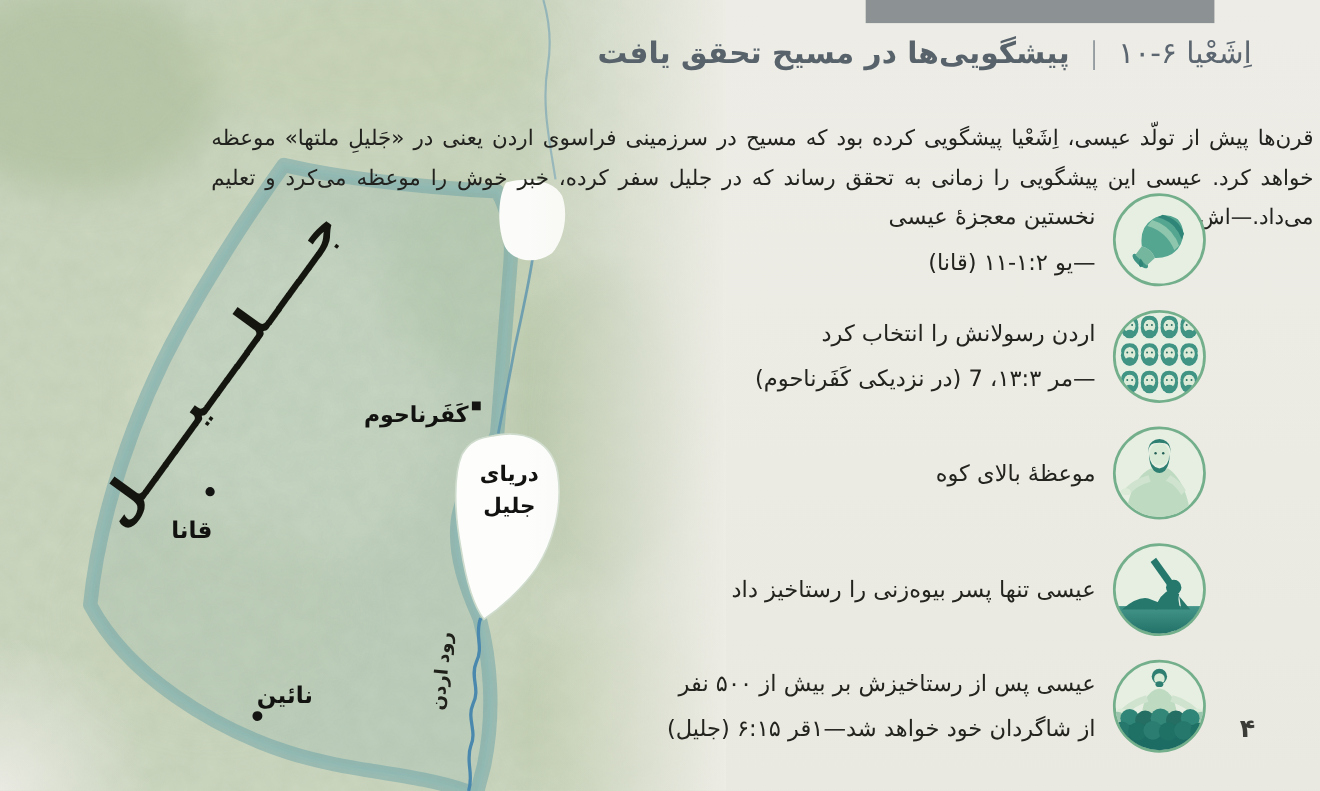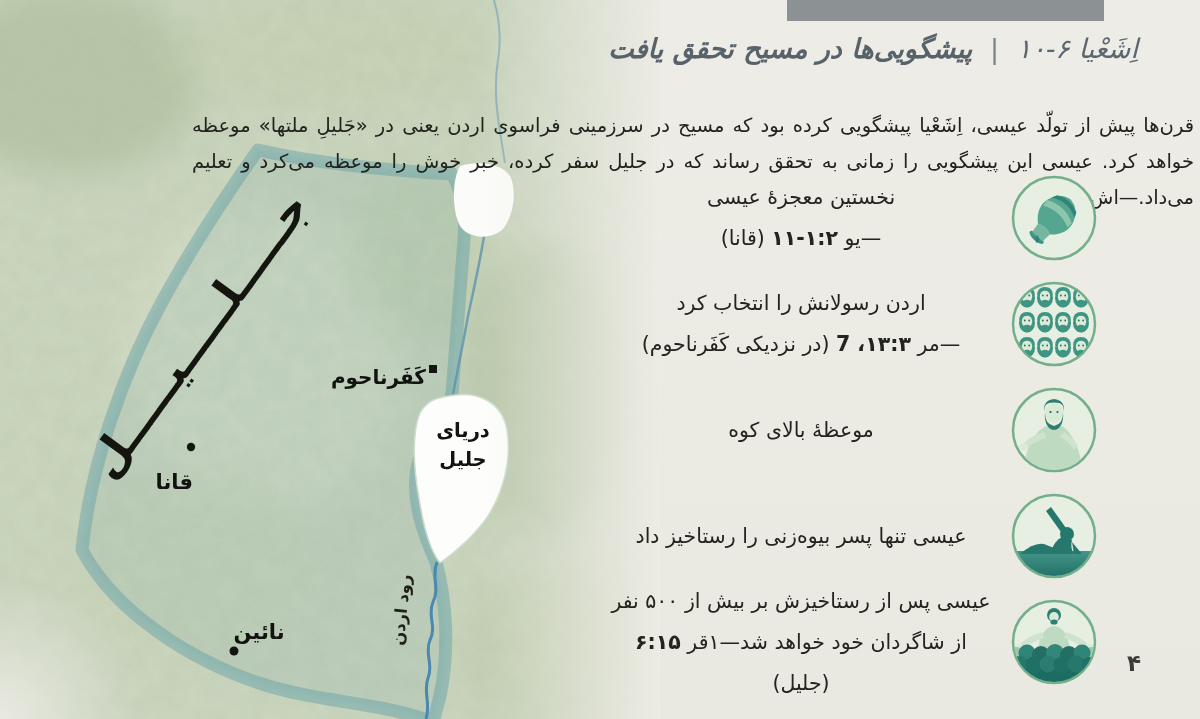--- a/index.html
+++ b/index.html
@@ -4,38 +4,38 @@
 <style>
   html,body{margin:0;padding:0;background:#dddbd4;}
   .page{position:relative;width:1200px;height:719px;overflow:hidden;
         background:linear-gradient(180deg,#edece6,#eae9e1);
         font-family:"DejaVu Sans",sans-serif;}
   .map-wrap{position:absolute;left:0;top:0;width:660px;height:719px;}
   .map-wrap svg{position:absolute;left:0;top:0;}
   svg text{font-family:"DejaVu Sans",sans-serif;}
   .topbar{position:absolute;left:787px;top:0;width:317px;height:21px;background:#8c9293;}
   .title{position:absolute;top:33px;right:62px;direction:rtl;font-size:27px;
-         color:#5b6670;white-space:nowrap;font-style:italic;}
+         color:#5b6670;white-space:nowrap;}
   .title .ref{font-weight:400;}
   .title .sep{font-weight:200;color:#79838b;padding:0 9px;}
   .title .main{font-weight:700;color:#57626b;}
   .intro{position:absolute;top:88px;right:6px;width:1002px;direction:rtl;
          text-align:justify;font-size:19.5px;line-height:36px;color:#22221f;}
   .events{position:absolute;top:174px;right:102px;width:492px;direction:rtl;}
-  .event{display:flex;align-items:center;height:88px;margin-bottom:18px;text-align:center;}
+  .event{display:flex;align-items:center;height:88px;margin-bottom:18px;}
   .evicon{width:88px;height:88px;flex:0 0 88px;margin-left:14px;}
   .evtext{flex:1;font-size:20.5px;line-height:41px;color:#24241f;}
   .galilee-label{position:absolute;left:100px;top:272px;width:250px;text-align:center;
         font-size:45px;font-weight:700;color:#15150f;transform:rotate(-54deg);direction:rtl;}
   .jordan-label{position:absolute;left:356px;top:599px;width:94px;height:22px;text-align:center;
         font-size:16.5px;font-weight:700;color:#21211b;transform:rotate(-84deg);
         direction:rtl;white-space:nowrap;}
   .pagenum{position:absolute;top:650px;left:1118px;width:32px;text-align:center;
         font-size:23px;font-weight:700;color:#3b3b38;}
-  bdo{unicode-bidi:bidi-override;font-weight:bold;}
+  bdo{unicode-bidi:bidi-override;}
 </style>
 </head>
 <body>
 
 <div class="page">
 
   <div class="map-wrap">
     <svg width="660" height="719" viewBox="0 0 660 719">
       <defs>
         <filter id="blur">

